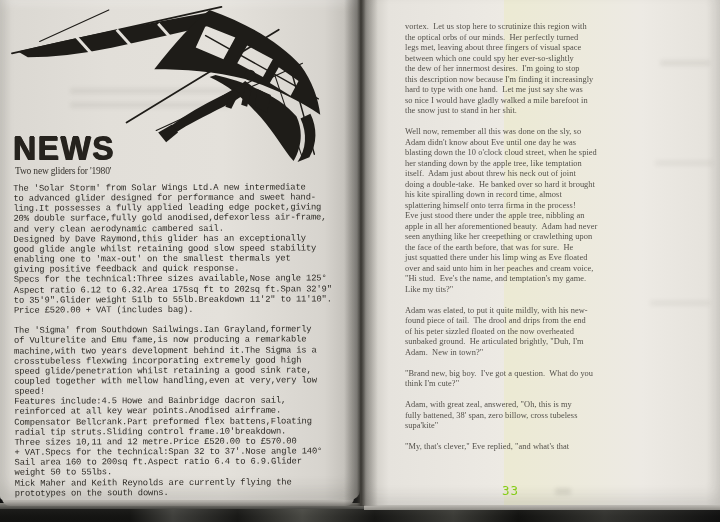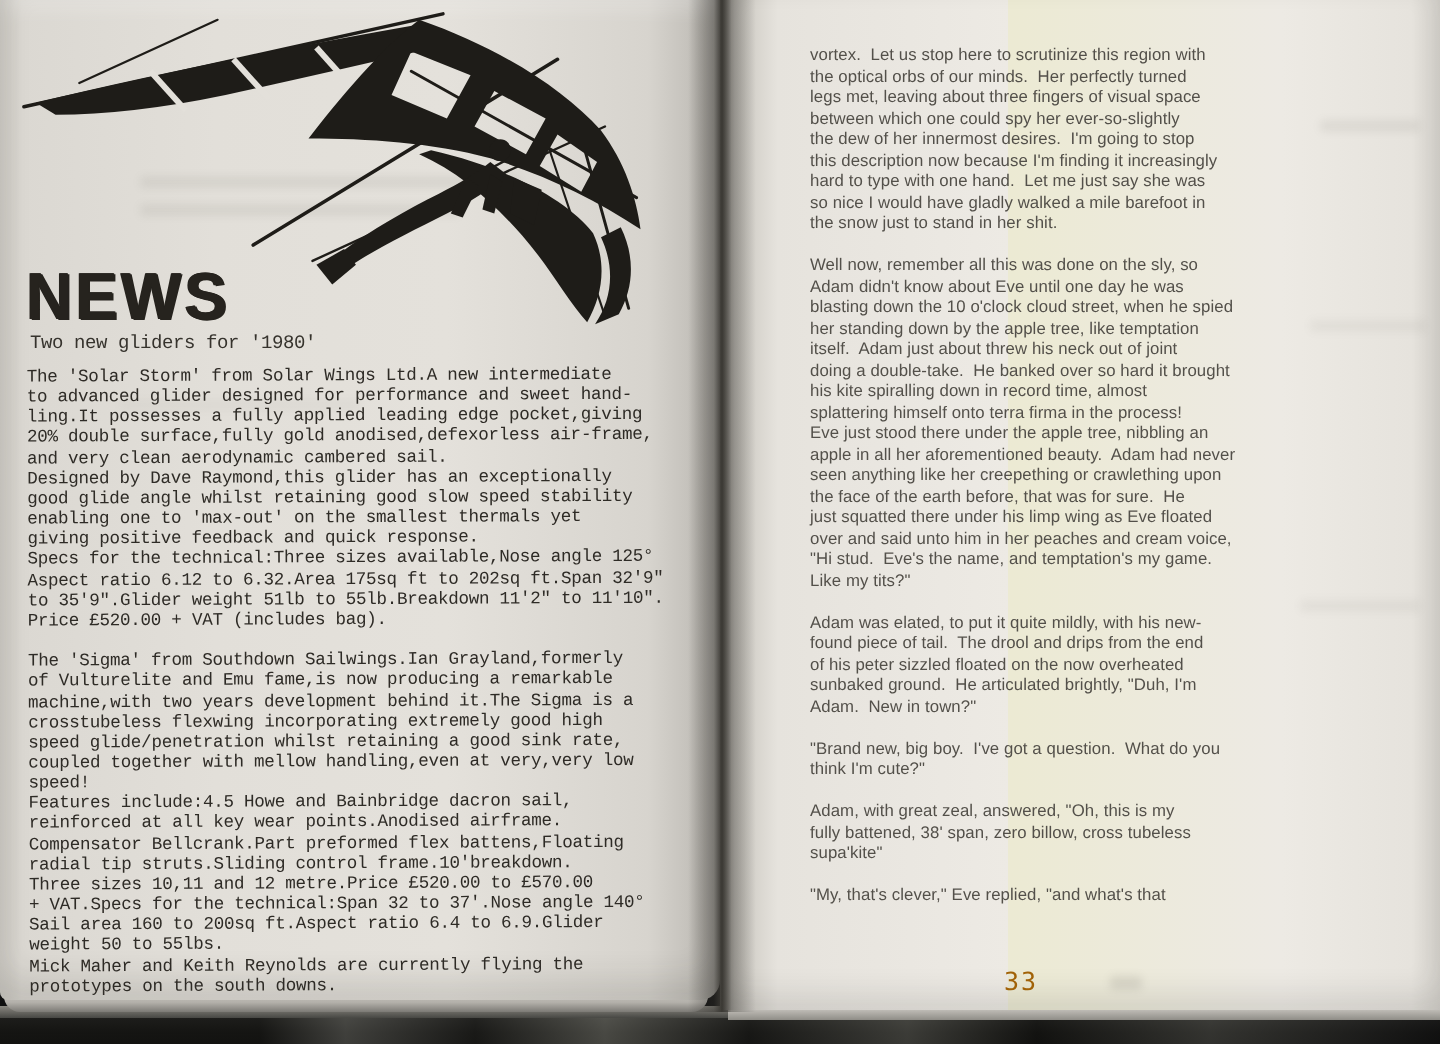--- a/index.html
+++ b/index.html
@@ -29,32 +29,32 @@
      background:linear-gradient(90deg,rgba(52,50,46,0) 0,rgba(52,50,46,.45) 38%,#3a3833 50%,rgba(62,60,56,.40) 64%,rgba(62,60,56,0) 100%);}
 
   
   .ghost{position:absolute;background:#6a675f;filter:blur(2.2px);opacity:.10;border-radius:2px;}
 
   
   .glider{position:absolute;left:8px;top:2px;width:336px;height:166px;}
   .news{position:absolute;left:13px;top:130px;font-family:"Liberation Sans",sans-serif;
         font-weight:700;font-size:32px;letter-spacing:1.5px;color:#26231e;
         transform:scaleY(1.04);text-shadow:.7px .5px 0 #26231e, -.4px .3px 0 #26231e;}
-  .subhead{position:absolute;left:15px;top:166px;font-family:Liberation Mono, monospace;
+  .subhead{position:absolute;left:15px;top:166px;font-family:Liberation Serif, serif;
         font-size:9.5px;color:#36332d;letter-spacing:-.2px;white-space:pre;}
   .body-left{position:absolute;left:14px;top:183px;width:342px;
         font-family:"Liberation Mono",monospace;font-size:8.8px;line-height:10.15px;
         color:#2e2b26;letter-spacing:-.15px;transform:rotate(-.25deg);}
 
   
   .body-right{position:absolute;left:405px;top:22px;width:292px;
-        font-family:Liberation Sans, sans-serif;font-size:8.4px;line-height:10.5px;
+        font-family:Liberation Serif, serif;font-size:8.4px;line-height:10.5px;
         color:#53504a;letter-spacing:.05px;}
   .pageno{position:absolute;left:502px;top:483px;font-family:"DejaVu Sans Mono",monospace;
-        font-size:12.5px;color:#a16207;letter-spacing:1px;}
+        font-size:12.5px;color:#84cc16;letter-spacing:1px;}
 
   .tline{white-space:pre;}
 </style>
 </head>
 <body>
 
 <div class="viewport">
 
   <div class="bed"></div>
   <div class="bed-var"></div>

